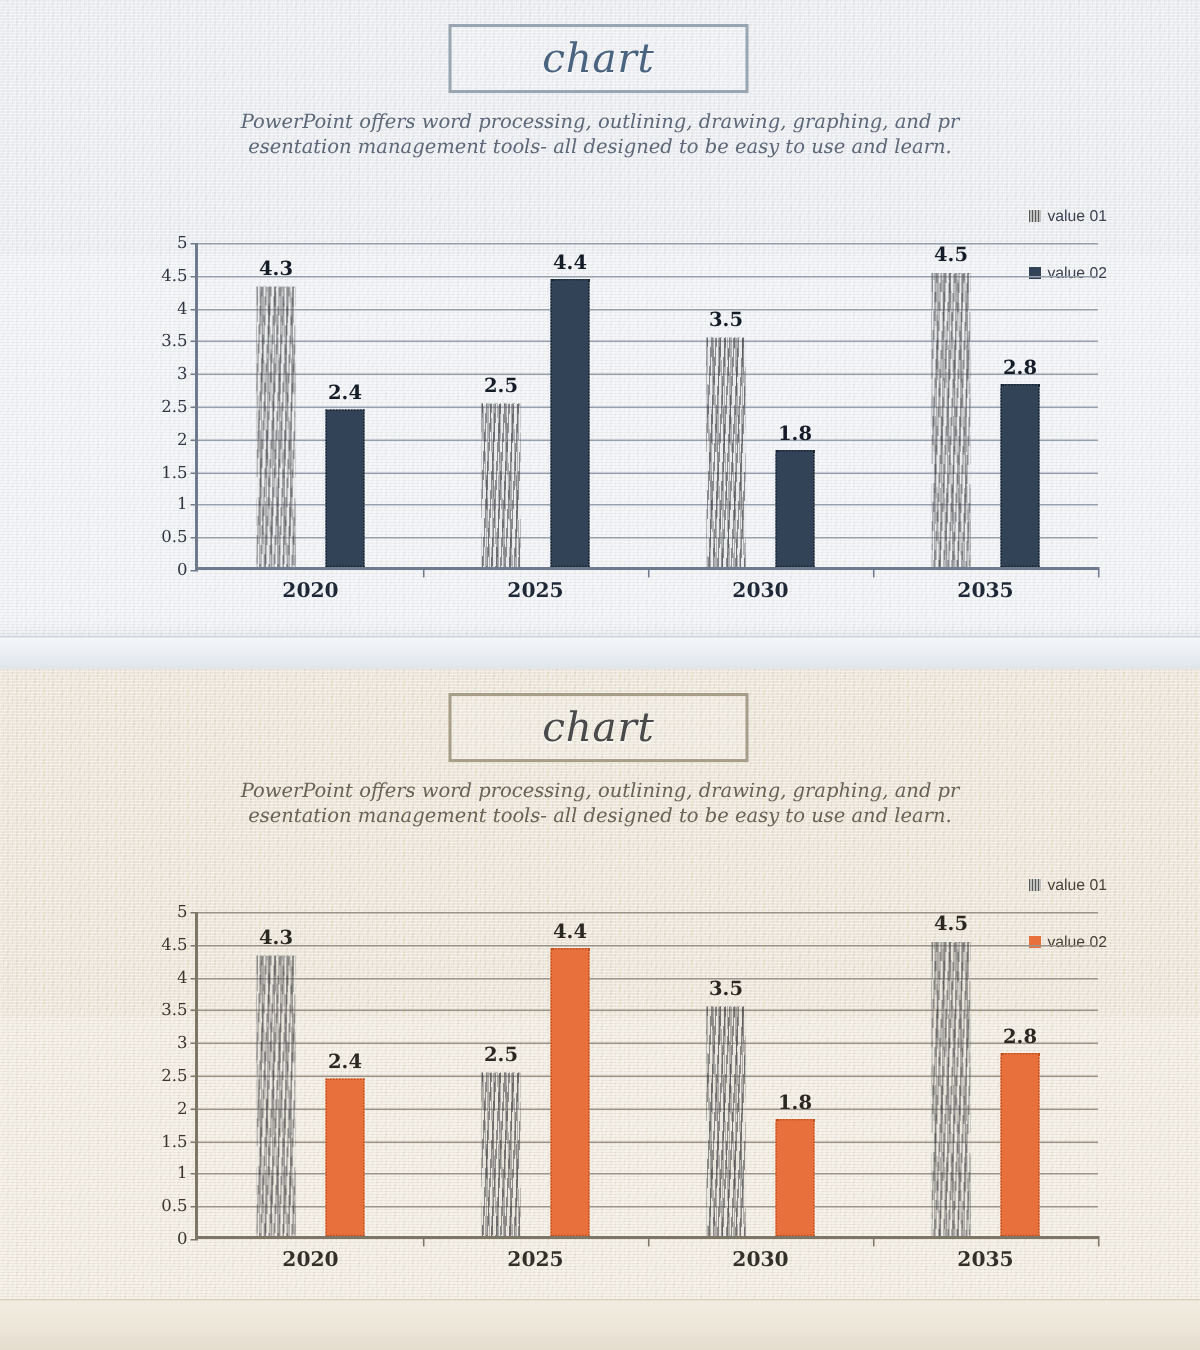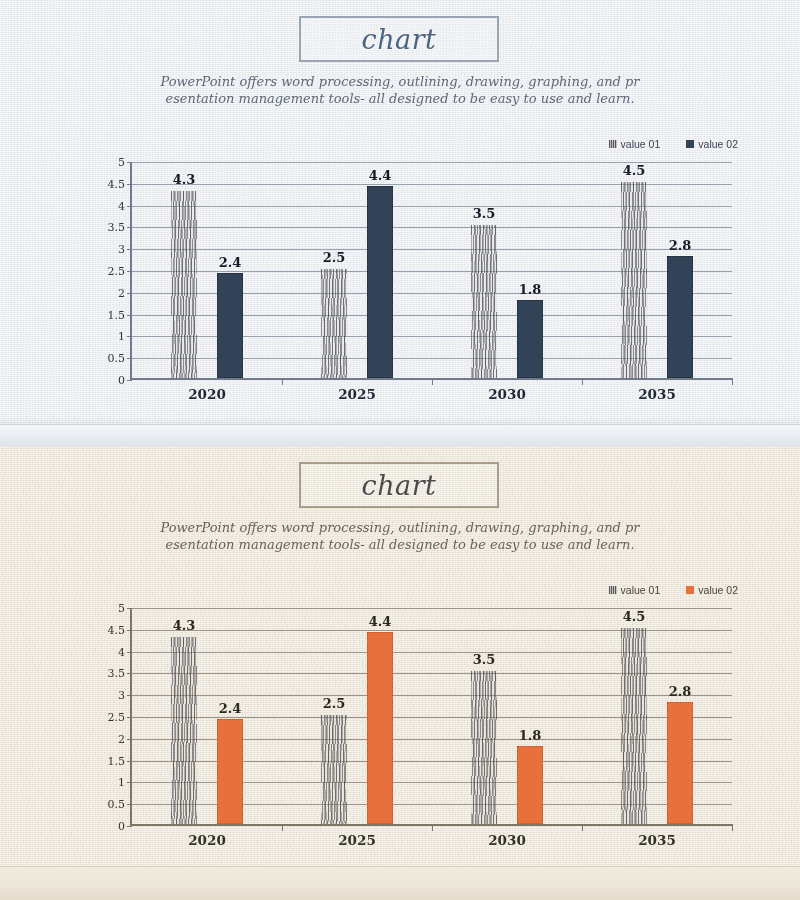--- a/index.html
+++ b/index.html
@@ -88,20 +88,21 @@
 
   
   .legend {
     position: absolute;
     right: 62px;
     display: flex;
     gap: 26px;
     align-items: flex-start;
     font-size: 10.5px;
     color: #3d4352;
+    flex-direction: column;
   }
   .slide-warm .legend { color: #4a4438; }
   .legend-item { display: flex; align-items: center; gap: 4px; }
   .swatch { width: 8px; height: 8px; display: inline-block; }
   .swatch-sketch {
     background-color: #b7b7b4;
     background-image: repeating-linear-gradient(92deg,
       rgba(70,70,70,.85) 0px, rgba(70,70,70,.85) 1px,
       rgba(255,255,255,.15) 1px, rgba(255,255,255,.15) 2px);
   }

